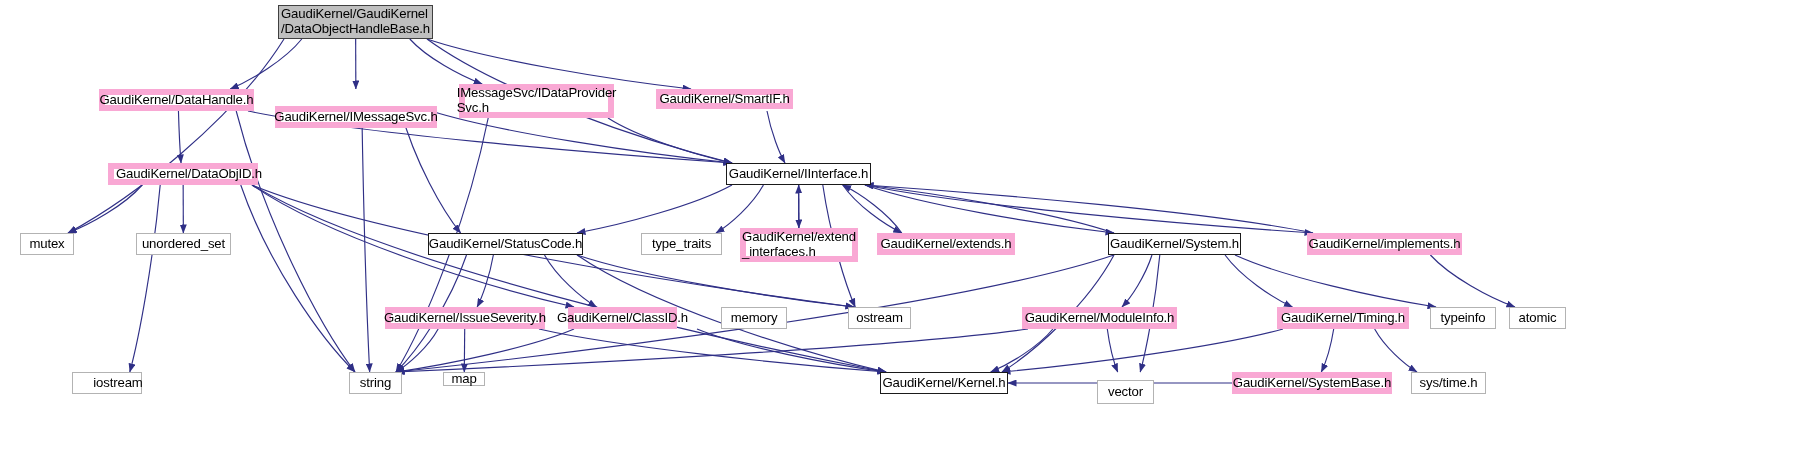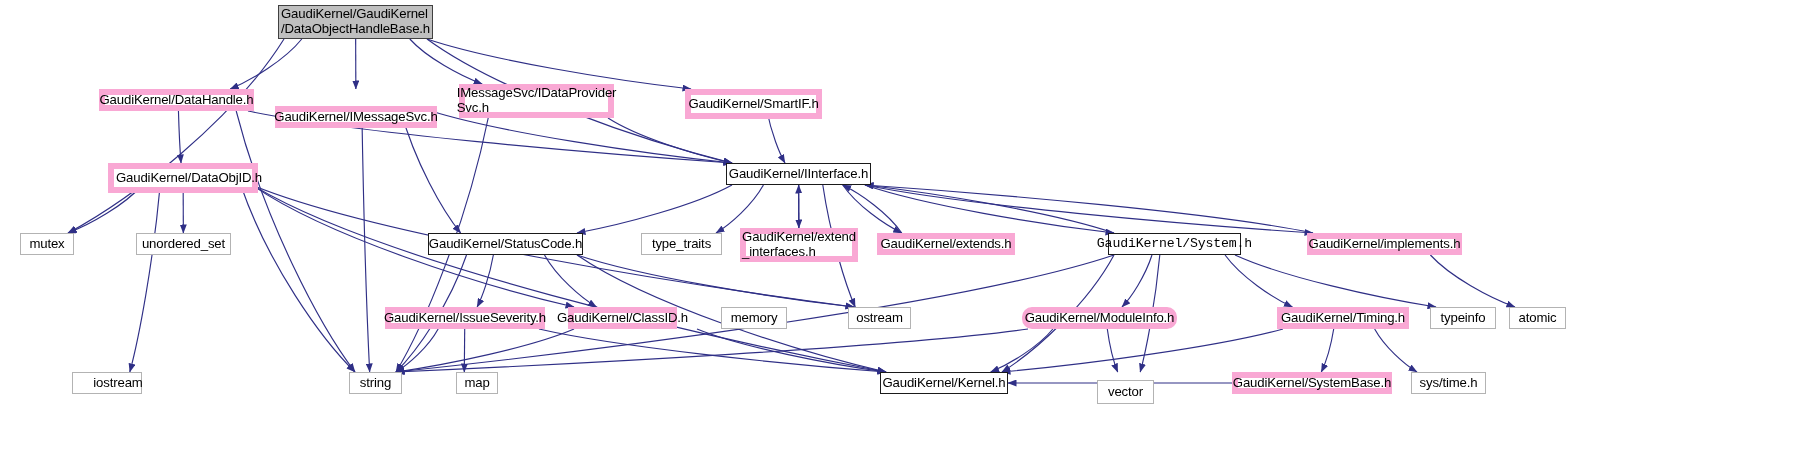--- a/index.html
+++ b/index.html
@@ -124,41 +124,41 @@
         <path d="M252,185 C376.46000000000004,236.24 685.98,285.03999999999996 854,307" marker-end="url(#ah)"></path>
       </g>
   </svg>
   <div id="nodes">
       <div class="node root" style="left: 278px; top: 5px; width: 155px; height: 34px;">GaudiKernel/GaudiKernel
 /DataObjectHandleBase.h</div>
       <div class="node hdr" style="left: 99px; top: 89px; width: 155px; height: 22px;">GaudiKernel/DataHandle.h</div>
       <div class="node hdr" style="left: 275px; top: 106px; width: 162px; height: 22px;">GaudiKernel/IMessageSvc.h</div>
       <div class="node hdr" style="left: 459px; top: 84px; width: 155px; height: 34px;">IMessageSvc/IDataProvider
 Svc.h</div>
-      <div class="node hdr" style="left: 685px; top: 89px; width: 137px; height: 30px;">GaudiKernel/SmartIF.h</div>
-      <div class="node hdr" style="left: 108px; top: 163px; width: 150px; height: 30px; padding-left: 12px;">GaudiKernel/DataObjID.h</div>
+      <div class="node hdr" style="left: 656px; top: 89px; width: 137px; height: 20px;">GaudiKernel/SmartIF.h</div>
+      <div class="node hdr" style="left: 108px; top: 163px; width: 150px; height: 22px; padding-left: 12px;">GaudiKernel/DataObjID.h</div>
       <div class="node thick" style="left: 726px; top: 163px; width: 145px; height: 22px;">GaudiKernel/IInterface.h</div>
       <div class="node sys" style="left: 20px; top: 233px; width: 54px; height: 22px;">mutex</div>
       <div class="node sys" style="left: 136px; top: 233px; width: 95px; height: 22px;">unordered_set</div>
       <div class="node thick" style="left: 428px; top: 233px; width: 155px; height: 22px;">GaudiKernel/StatusCode.h</div>
       <div class="node sys" style="left: 641px; top: 233px; width: 81px; height: 22px;">type_traits</div>
       <div class="node hdr" style="left: 740px; top: 228px; width: 118px; height: 34px;">GaudiKernel/extend
 _interfaces.h</div>
       <div class="node hdr" style="left: 877px; top: 233px; width: 138px; height: 22px;">GaudiKernel/extends.h</div>
-      <div class="node thick" style="left: 1108px; top: 233px; width: 133px; height: 22px; font-family: Liberation Mono, monospace;">GaudiKernel/System.h</div>
+      <div class="node thick" style="left: 1108px; top: 233px; width: 133px; height: 22px;">GaudiKernel/System.h</div>
       <div class="node hdr" style="left: 1307px; top: 233px; width: 155px; height: 22px;">GaudiKernel/implements.h</div>
       <div class="node hdr" style="left: 385px; top: 307px; width: 160px; height: 22px;">GaudiKernel/IssueSeverity.h</div>
       <div class="node hdr" style="left: 568px; top: 307px; width: 109px; height: 22px;">GaudiKernel/ClassID.h</div>
       <div class="node sys" style="left: 721px; top: 307px; width: 66px; height: 22px;">memory</div>
       <div class="node sys" style="left: 848px; top: 307px; width: 63px; height: 22px;">ostream</div>
-      <div class="node hdr" style="left: 1022px; top: 307px; width: 155px; height: 22px; border-radius: 10px;">GaudiKernel/ModuleInfo.h</div>
+      <div class="node hdr" style="left: 1022px; top: 307px; width: 155px; height: 22px;">GaudiKernel/ModuleInfo.h</div>
       <div class="node hdr" style="left: 1277px; top: 307px; width: 132px; height: 22px;">GaudiKernel/Timing.h</div>
       <div class="node sys" style="left: 1430px; top: 307px; width: 66px; height: 22px;">typeinfo</div>
       <div class="node sys" style="left: 1509px; top: 307px; width: 57px; height: 22px;">atomic</div>
       <div class="node sys" style="left: 72px; top: 372px; width: 70px; height: 22px; padding-left: 22px;">iostream</div>
       <div class="node sys" style="left: 349px; top: 372px; width: 53px; height: 22px;">string</div>
-      <div class="node sys" style="left: 456px; top: 372px; width: 42px; height: 22px;">map</div>
+      <div class="node sys" style="left: 443px; top: 372px; width: 42px; height: 14px;">map</div>
       <div class="node thick" style="left: 880px; top: 372px; width: 128px; height: 22px;">GaudiKernel/Kernel.h</div>
       <div class="node sys" style="left: 1097px; top: 380px; width: 57px; height: 24px;">vector</div>
       <div class="node hdr" style="left: 1232px; top: 372px; width: 160px; height: 22px;">GaudiKernel/SystemBase.h</div>
       <div class="node sys" style="left: 1411px; top: 372px; width: 75px; height: 22px;">sys/time.h</div>
     </div>
 </div>
 
 </body></html>

